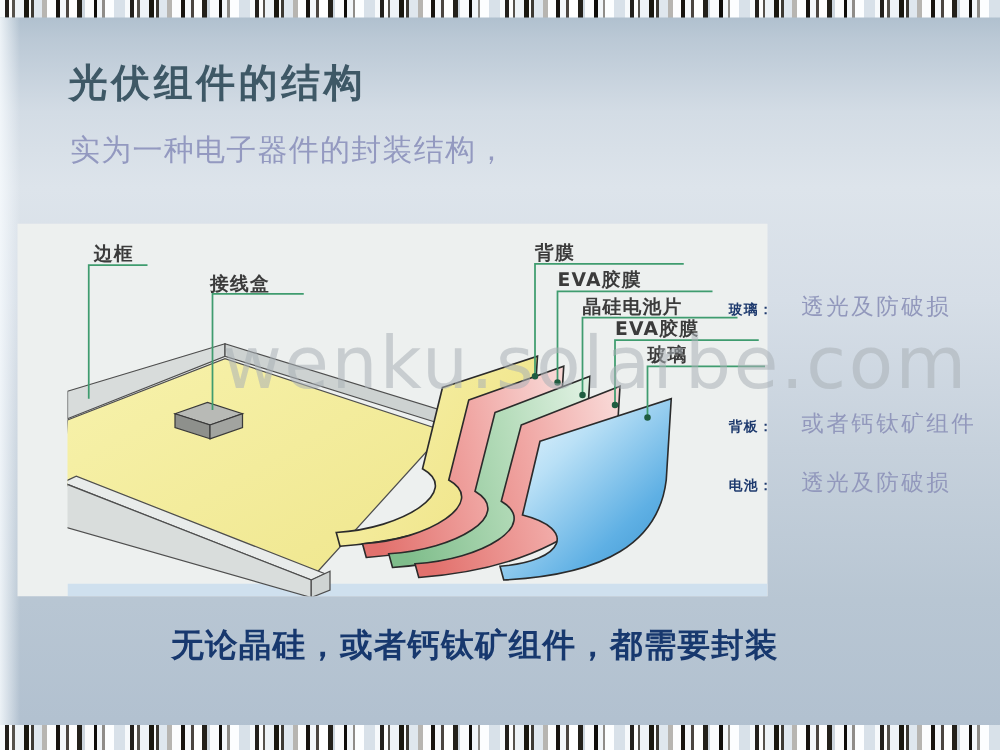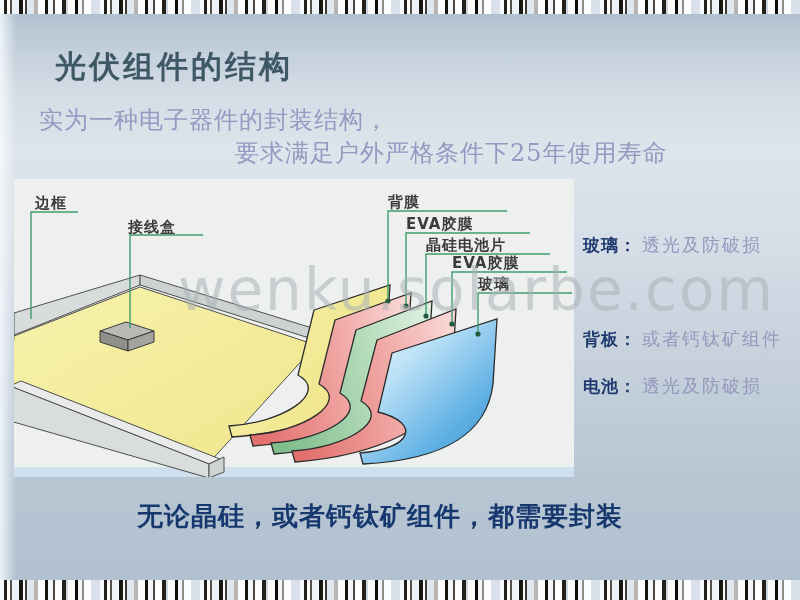--- a/index.html
+++ b/index.html
@@ -24,52 +24,51 @@
     background:linear-gradient(90deg,rgba(246,250,253,.85),rgba(246,250,253,0));pointer-events:none;}
   .title{
     position:absolute;left:55px;top:46px;
     font-family:Liberation Serif, serif;font-size:31px;font-weight:bold;
     color:#3e5866;letter-spacing:3px;white-space:nowrap;
   }
   .subtitle{
     position:absolute;font-family:"DejaVu Serif",serif;font-size:24px;
     color:#9399c0;letter-spacing:1px;white-space:nowrap;
   }
-  .subtitle.l1{left:39px;top:104px;text-align:center;}
+  .subtitle.l1{left:56px;top:104px;text-align:center;}
   .subtitle.l2{left:235px;top:137px;}
-  .panel{position:absolute;left:14px;top:179px;width:560px;height:298px;background:#edf0ef;}
+  .panel{position:absolute;left:14px;top:179px;width:560px;height:298px;background:#edf0ef;padding-left:40px;}
   .panel svg{display:block;}
   .watermark{
     position:absolute;left:178px;top:256px;
     font-family:"DejaVu Sans",sans-serif;font-size:58px;letter-spacing:2px;
     color:rgba(170,176,183,0.55);white-space:nowrap;z-index:5;pointer-events:none;
   }
   .ann{position:absolute;left:583px;white-space:nowrap;z-index:6;}
-  .ann .term{font-weight:bold;color:#1e3a6e;font-size:17px;letter-spacing:1px;font-family:"DejaVu Sans",sans-serif;}
-  .ann .desc{color:#9298bc;font-size:18px;letter-spacing:2px;margin-left:5px;font-family:"DejaVu Serif",serif;}
+  .ann .term{font-weight:bold;color:#1e3a6e;font-size:11px;letter-spacing:1px;font-family:"DejaVu Sans",sans-serif;}
+  .ann .desc{color:#9298bc;font-size:18px;letter-spacing:2px;margin-left:22px;font-family:"DejaVu Serif",serif;}
   .ann.r1{top:233px;} .ann.r2{top:280px;} .ann.r3{top:327px;} .ann.r4{top:374px;}
   .statement{
     position:absolute;left:0;top:499px;width:760px;text-align:center;
     font-family:Liberation Serif, serif;font-weight:bold;font-size:26px;
     color:#17386e;letter-spacing:1px;white-space:nowrap;
   }
   .diagram-label{font-family:"DejaVu Sans",sans-serif;font-weight:bold;font-size:15px;fill:#3b3b3b;letter-spacing:1px;}
 </style>
 </head>
 <body>
 
 <div class="slide">
 
   <div class="barcode top"></div>
   <div class="barcode bottom"></div>
   <div class="left-glow"></div>
 
   <div class="title">光伏组件的结构</div>
   <div class="subtitle l1">实为一种电子器件的封装结构，</div>
-  <div class="subtitle l2">要求满足户外严格条件下25年使用寿命</div>
 
   <div class="panel">
     <svg width="560" height="298" viewBox="0 0 560 298" xmlns="http://www.w3.org/2000/svg">
       <defs>
         <linearGradient id="g-surface" x1="0" y1="0" x2="1" y2="1">
           <stop offset="0" stop-color="#f7f2ac"></stop>
             <stop offset="1" stop-color="#efe68c"></stop>
         </linearGradient>
         <linearGradient id="g-yellow" x1="0" y1="0.2" x2="1" y2="0.8">
           <stop offset="0" stop-color="#f6f0a8"></stop>

